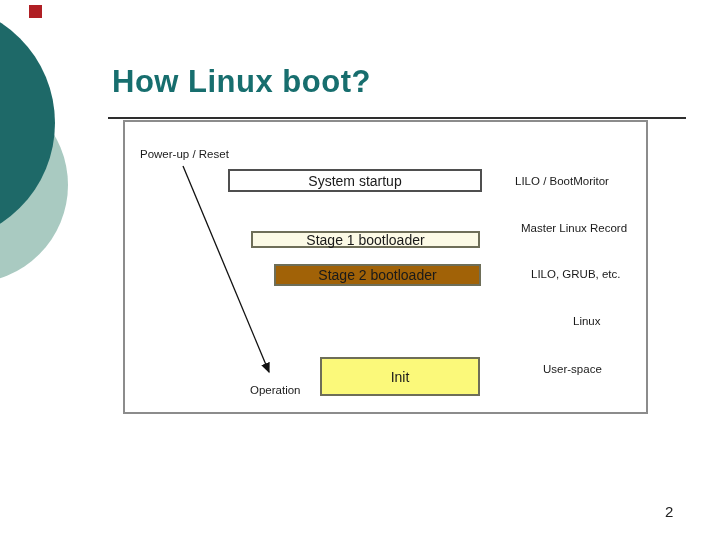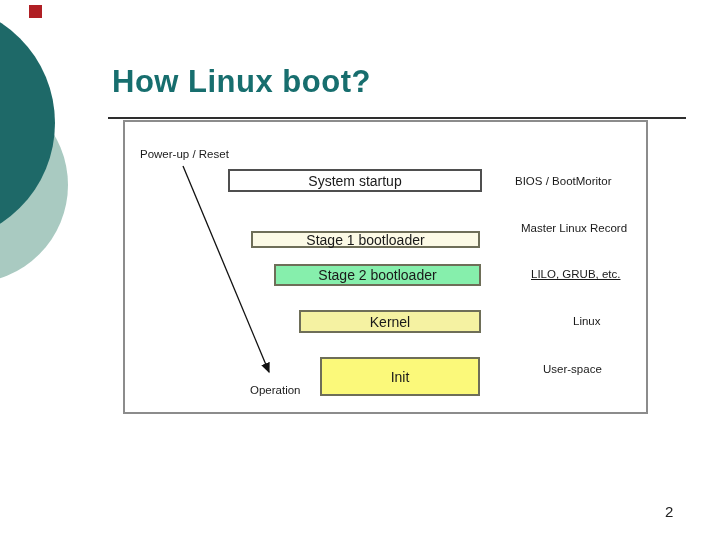--- a/index.html
+++ b/index.html
@@ -26,21 +26,21 @@
     position:absolute;display:flex;align-items:center;justify-content:center;
     font-size:14px;color:#1a1a1a;border:2px solid #6e6e58;background:#fff;
   }
   .box-0{left:103px;top:47px;width:254px;height:23px;border-color:#4f4f4f;}
   .box-1{left:126px;top:109px;width:229px;height:17px;}
   .box-2{left:149px;top:142px;width:207px;height:22px;}
   .box-3{left:174px;top:188px;width:182px;height:23px;}
   .box-4{left:195px;top:235px;width:160px;height:39px;}
   .side-0{left:390px;top:53px;}
   .side-1{left:396px;top:100px;}
-  .side-2{left:406px;top:146px;text-decoration:underline;}
+  .side-2{left:406px;top:146px;}
   .side-3{left:435px;top:193px;margin-left:13px;}
   .side-4{left:418px;top:241px;}
   .power-label{left:15px;top:26px;}
   .operation-label{left:125px;top:262px;}
   .arrow-svg{position:absolute;left:0;top:0;width:521px;height:290px;}
   .page-number{position:absolute;left:665px;top:503px;font-size:15px;color:#222;}
 </style>
 </head>
 <body>
 
@@ -58,29 +58,28 @@
       <marker id="ah" markerWidth="9" markerHeight="8" refX="7" refY="3.5" orient="auto">
         <path d="M0,0 L8,3.5 L0,7 z" fill="#111"></path>
       </marker>
     </defs>
     <line x1="58" y1="44" x2="144" y2="250" stroke="#111" stroke-width="1.3" marker-end="url(#ah)"></line>
   </svg>
 
   <div class="dlabel power-label">Power-up / Reset</div>
 
   <div class="flow-box box-0" style="background-color: rgb(255, 255, 255);">System startup</div>
-  <div class="dlabel side-0">BIOS / BootMoritor</div>
+  <div class="dlabel side-0">LILO / BootMoritor</div>
 
   <div class="flow-box box-1" style="background-color: rgb(252, 250, 230);">Stage 1 bootloader</div>
   <div class="dlabel side-1">Master Linux Record</div>
 
-  <div class="flow-box box-2" style="background-color: #86efac;">Stage 2 bootloader</div>
+  <div class="flow-box box-2" style="background-color: #a16207;">Stage 2 bootloader</div>
   <div class="dlabel side-2">LILO, GRUB, etc.</div>
 
-  <div class="flow-box box-3" style="background-color: rgb(245, 242, 162);">Kernel</div>
   <div class="dlabel side-3">Linux</div>
 
   <div class="flow-box box-4" style="background-color: rgb(251, 249, 122);">Init</div>
   <div class="dlabel side-4">User-space</div>
 
   <div class="dlabel operation-label">Operation</div>
 </div>
 
 <div class="page-number">2</div>
 

